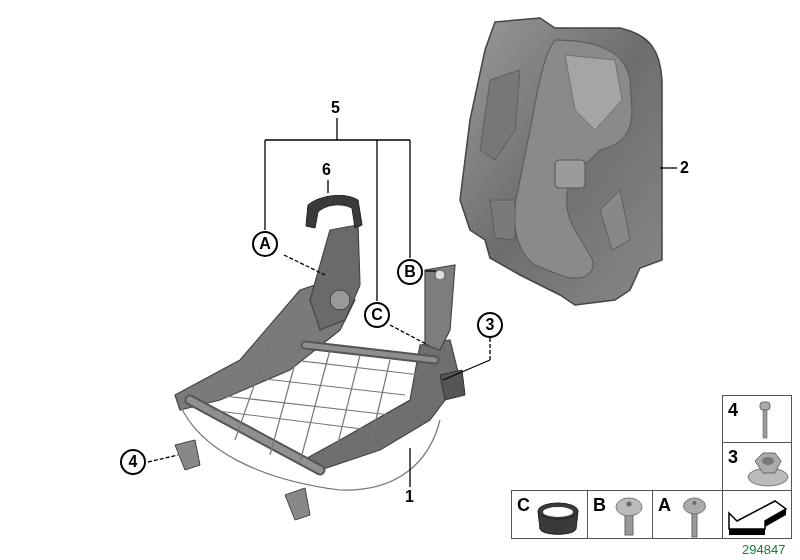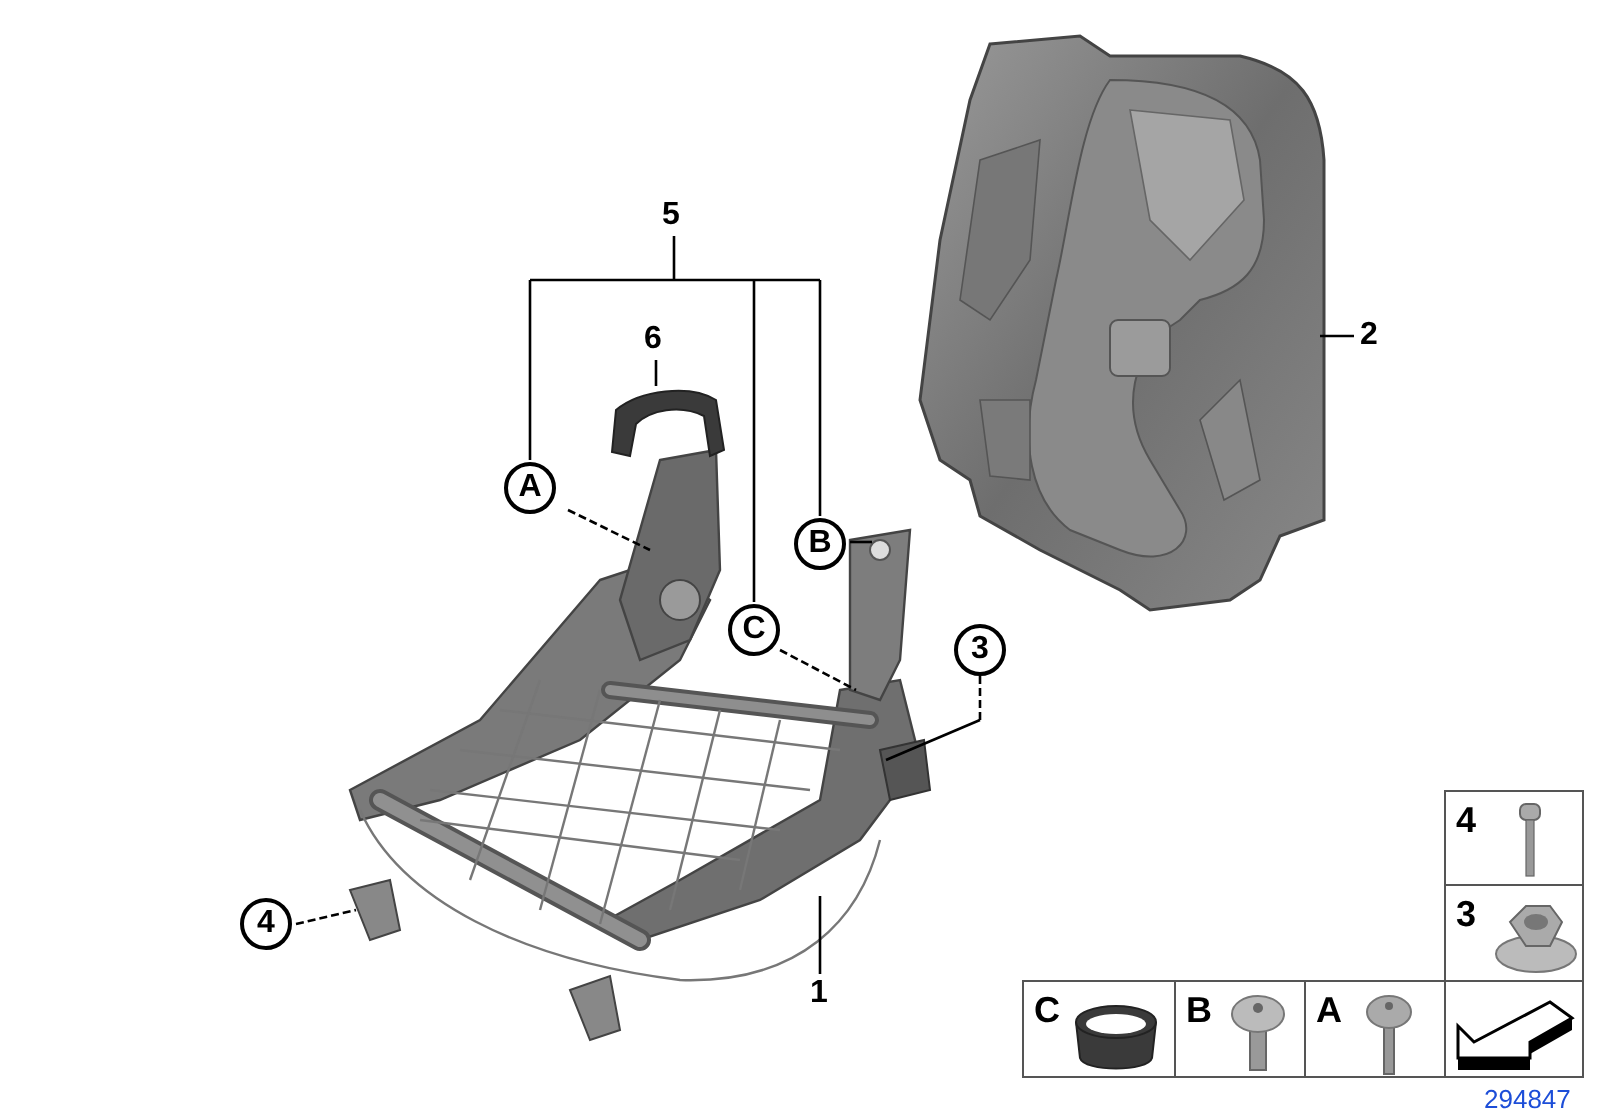--- a/index.html
+++ b/index.html
@@ -3,21 +3,21 @@
 <meta charset="utf-8">
 <style>
   html, body { margin:0; padding:0; background:#ffffff; }
   body { width:800px; height:560px; position:relative; overflow:hidden; font-family:"Liberation Sans", sans-serif; }
   svg#art { position:absolute; left:0; top:0; }
   .lbl { position:absolute; font-weight:bold; font-size:16px; color:#000; line-height:1; }
   .circ { position:absolute; width:26px; height:26px; border:2px solid #000; border-radius:50%; background:#fff;
           display:flex; align-items:center; justify-content:center; font-weight:bold; font-size:16px; box-sizing:border-box; }
   .cell { position:absolute; border:1px solid #555; box-sizing:border-box; background:#fff; }
   .cell .k { position:absolute; left:5px; top:4px; font-weight:bold; font-size:18px; }
-  .refnum { position:absolute; left:742px; top:542px; font-size:13px; color:#1d4ed8; }
+  .refnum { position:absolute; left:742px; top:542px; font-size:13px; color:#15803d; }
 </style>
 </head>
 <body>
 
 <svg id="art" width="800" height="560" viewBox="0 0 800 560">
   <defs>
     <linearGradient id="metal" x1="0" y1="0" x2="1" y2="1">
       <stop offset="0" stop-color="#9a9a9a"></stop>
       <stop offset="0.5" stop-color="#6e6e6e"></stop>
       <stop offset="1" stop-color="#888"></stop>

